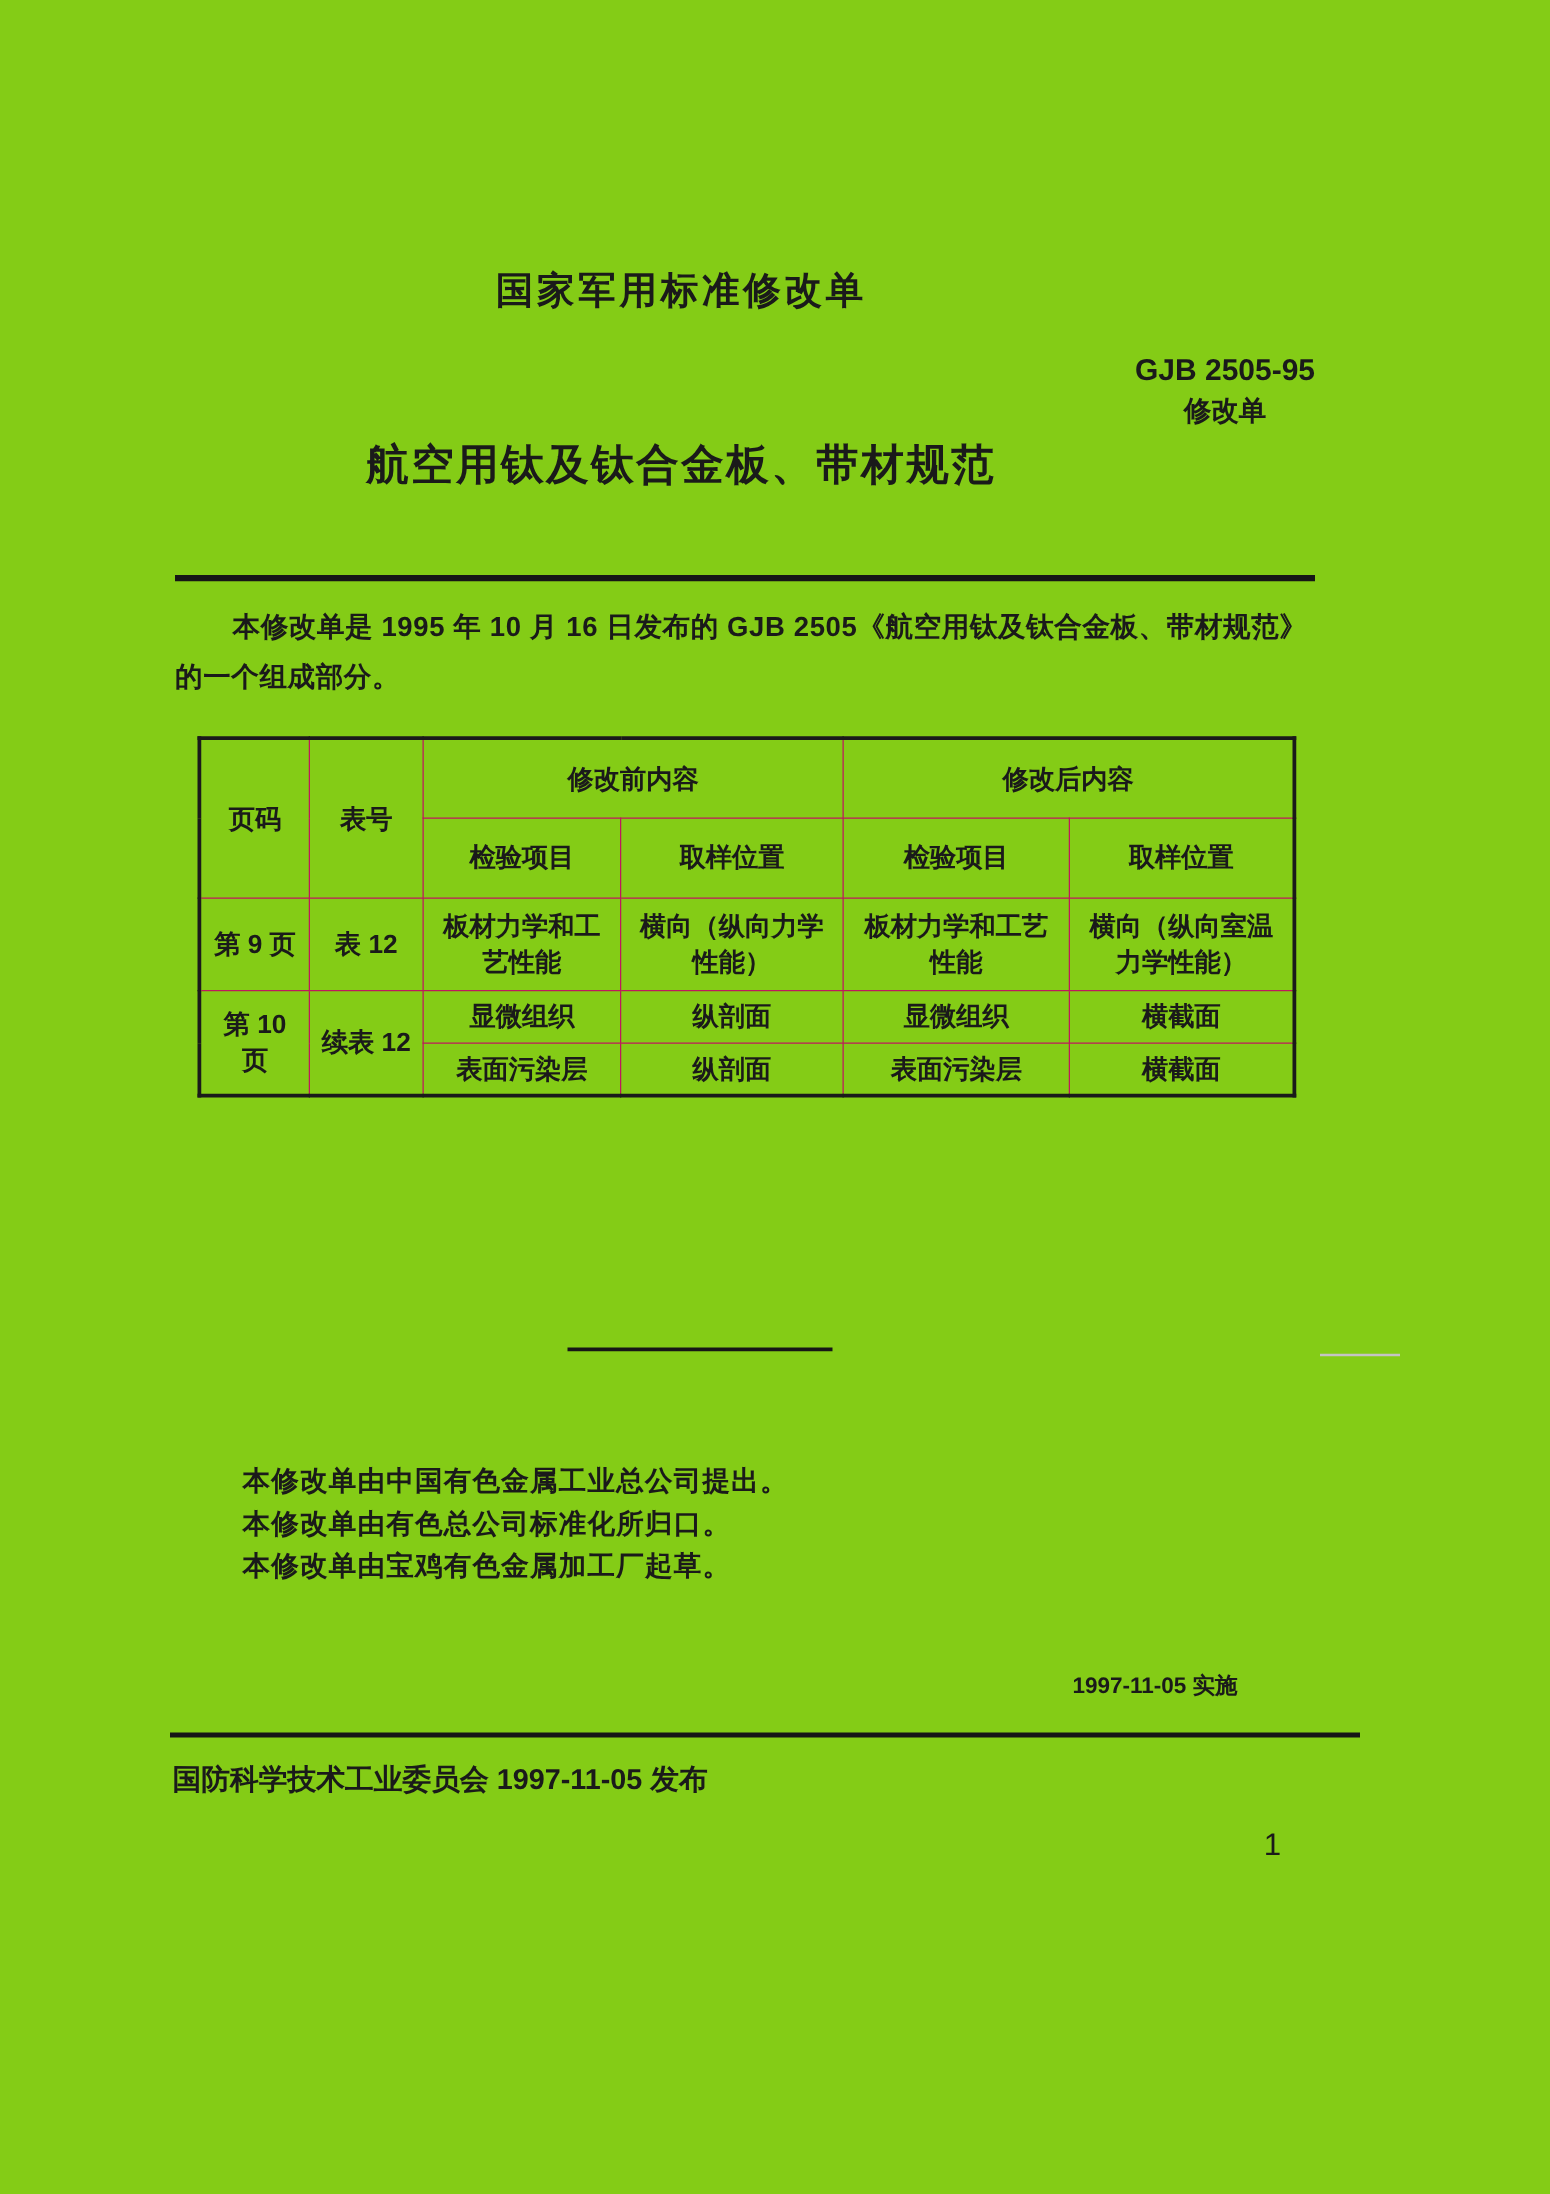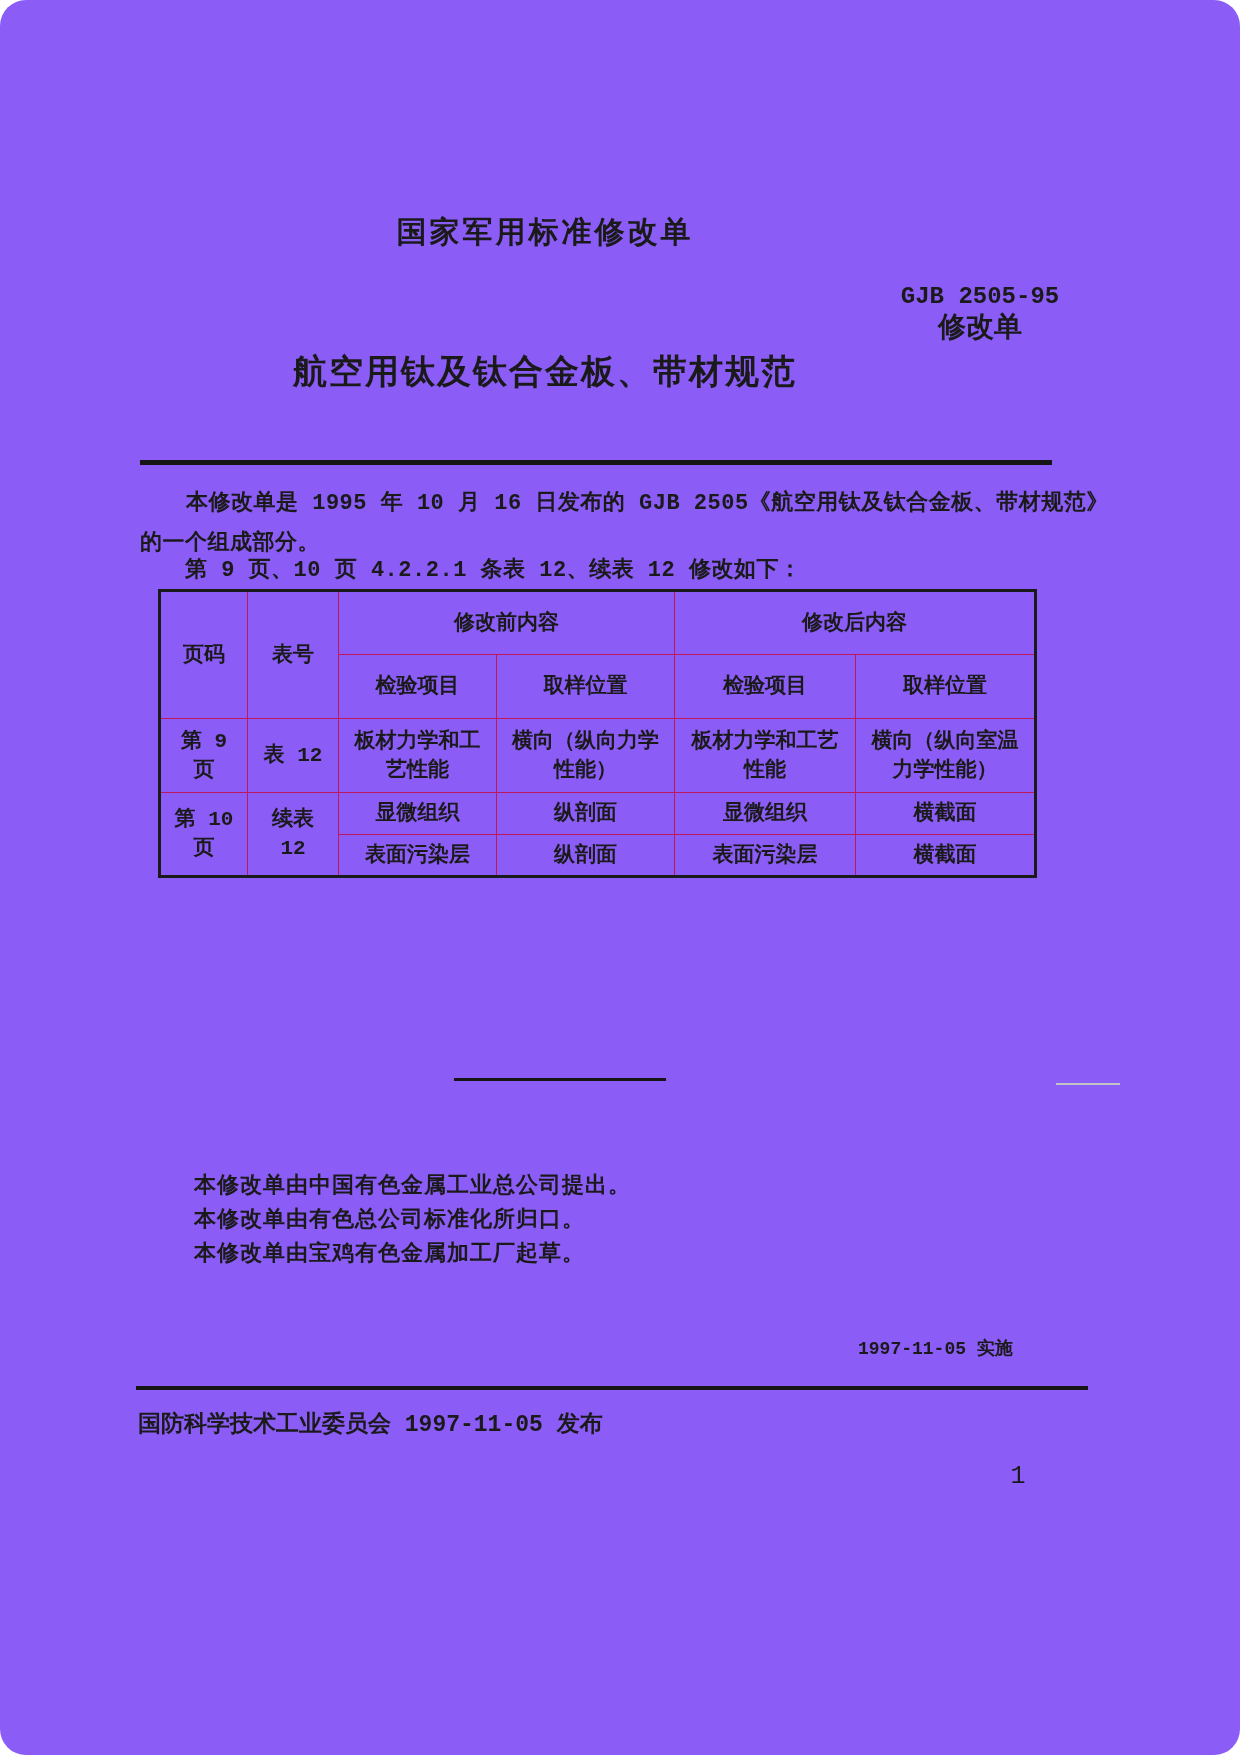--- a/index.html
+++ b/index.html
@@ -1,39 +1,38 @@
 <!DOCTYPE html>
 <html><head>
 <meta charset="utf-8">
 <title>GJB 2505-95 修改单</title>
 <style>
   html, body { margin: 0; padding: 0; background: #ffffff; }
   .page {
     position: relative;
     width: 1240px;
     height: 1755px;
-    background: #8b5cf6;
-    font-family: Liberation Mono, monospace;
+    background: #84cc16;
+    font-family: Liberation Sans, sans-serif;
     color: #1a1a1a;
     overflow: hidden;
-    border-radius: 26px;
   }
   .abs { position: absolute; }
 
   .doc-type {
     top: 212px; left: 0; width: 1090px;
     text-align: center;
     font-size: 30px; font-weight: 700; letter-spacing: 3px;
   }
   .std-block {
     top: 281px; left: 898px; width: 164px;
     text-align: center; line-height: 32px;
   }
   .std-code { font-size: 24px; font-weight: 700; white-space: nowrap; }
-  .sheet-type { font-size: 28px; font-weight: 700; }
+  .sheet-type { font-size: 22px; font-weight: 700; }
   .main-title {
     top: 349px; left: 0; width: 1090px;
     text-align: center;
     font-size: 34px; font-weight: 700; letter-spacing: 2px;
   }
 
   .rule { background: #161616; }
   .rule-top    { top: 460px; left: 140px; width: 912px; height: 5px; }
   .rule-mid    { top: 1078px; left: 454px; width: 212px; height: 3px; }
   .rule-bottom { top: 1386px; left: 136px; width: 952px; height: 4px; }
@@ -83,21 +82,20 @@
     <div class="std-code">GJB 2505-95</div>
     <div class="sheet-type">修改单</div>
   </div>
 
   <div class="abs main-title">航空用钛及钛合金板、带材规范</div>
 
   <div class="abs rule rule-top"></div>
 
   <div class="abs para para-1">本修改单是 1995 年 10 月 16 日发布的 GJB 2505《航空用钛及钛合金板、带材规范》</div>
   <div class="abs para para-2">的一个组成部分。</div>
-  <div class="abs para para-3">第 9 页、10 页 4.2.2.1 条表 12、续表 12 修改如下：</div>
 
   <table class="mod-table">
     <colgroup>
       <col style="width:88px">
       <col style="width:91px">
       <col style="width:158px">
       <col style="width:178px">
       <col style="width:181px">
       <col style="width:180px">
     </colgroup>

